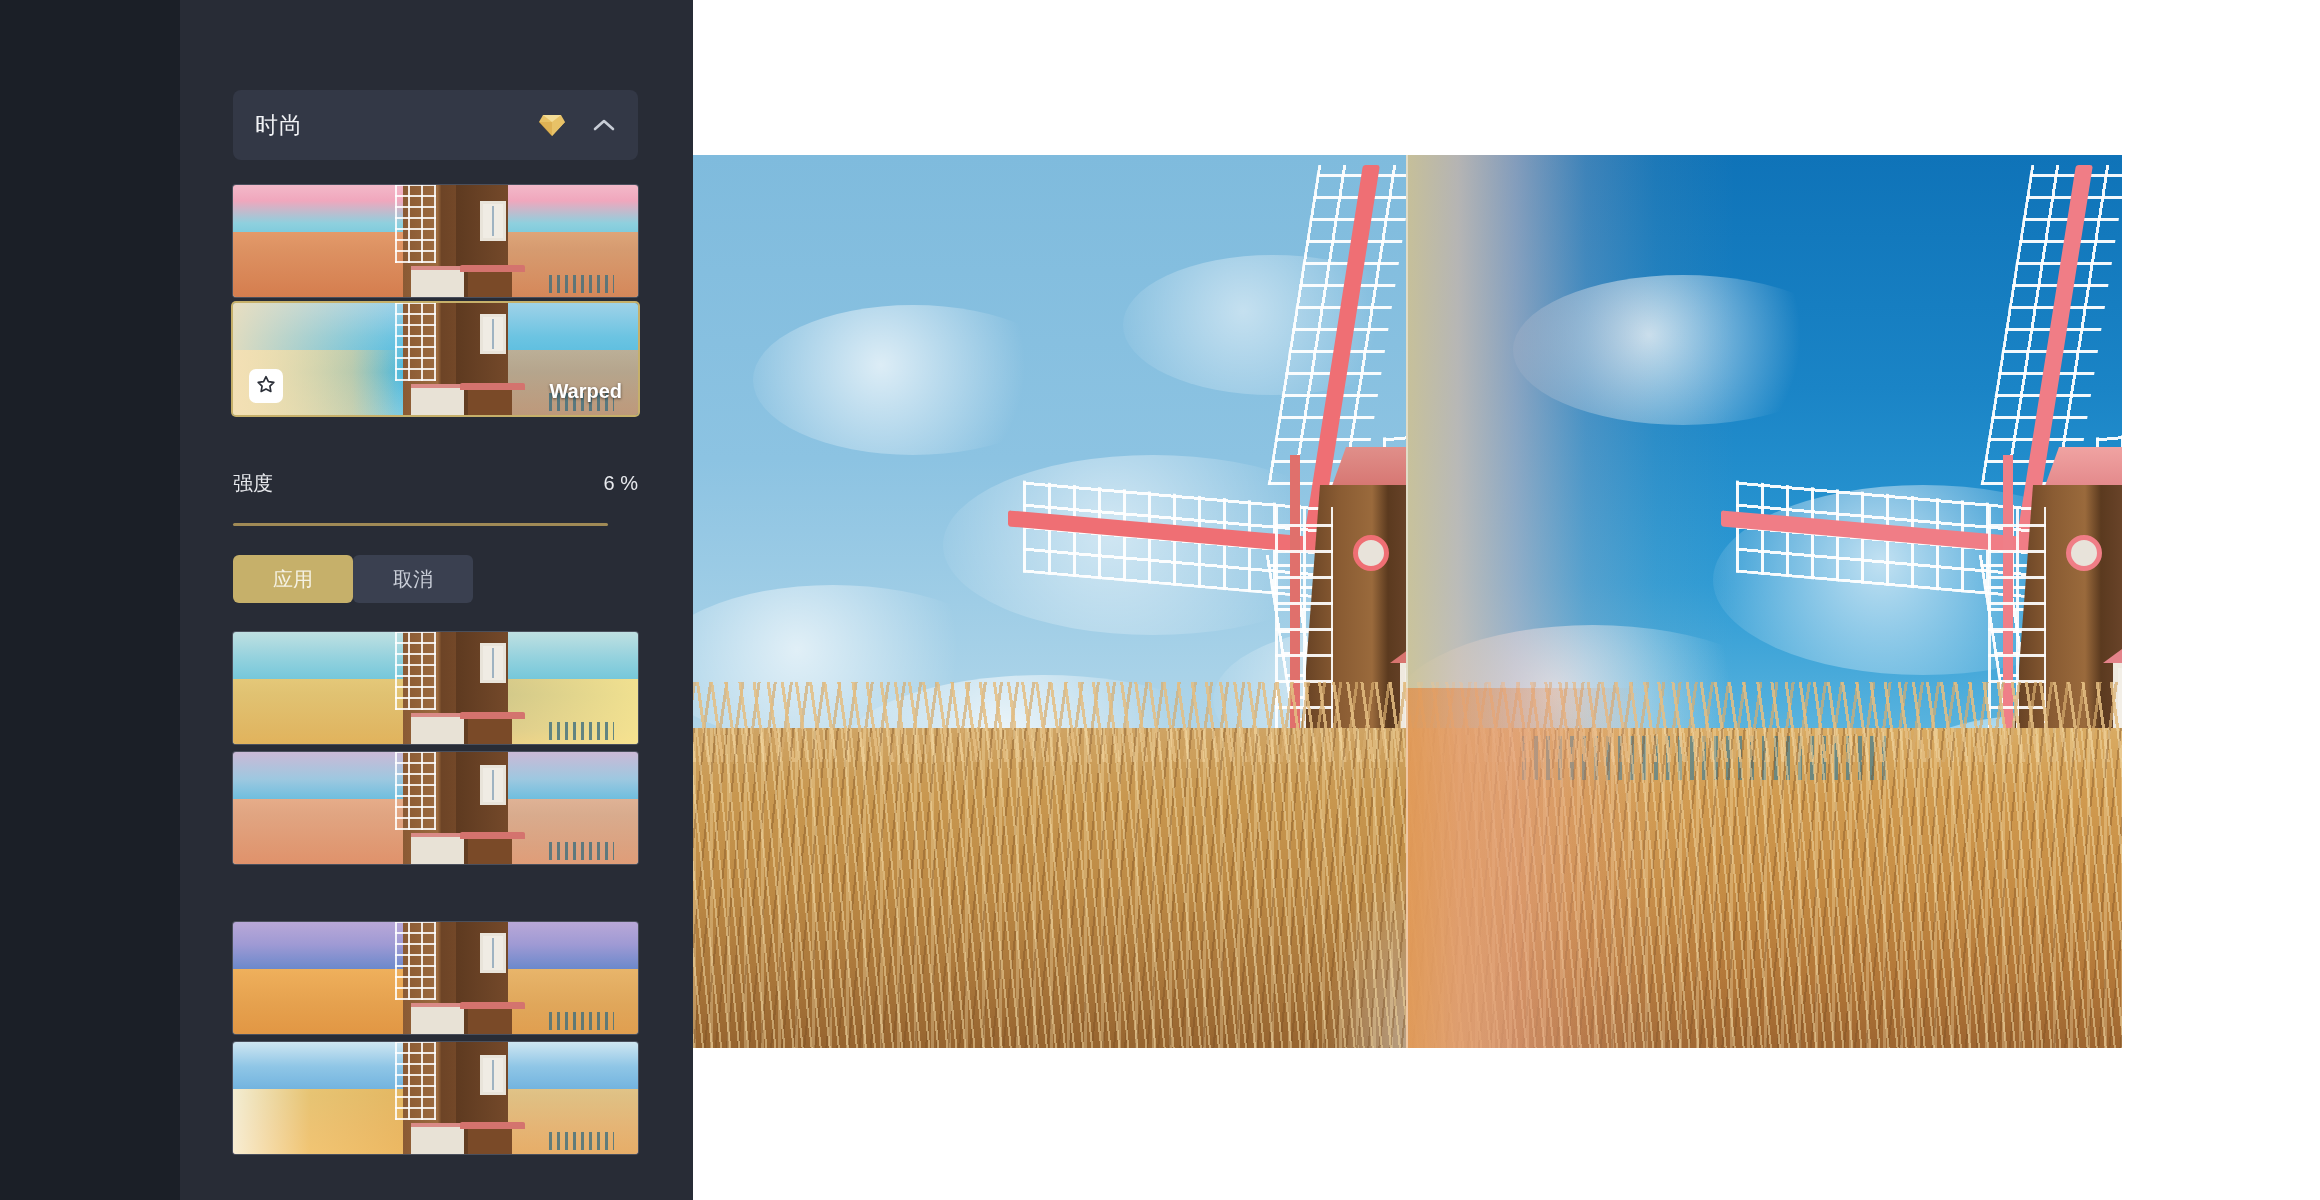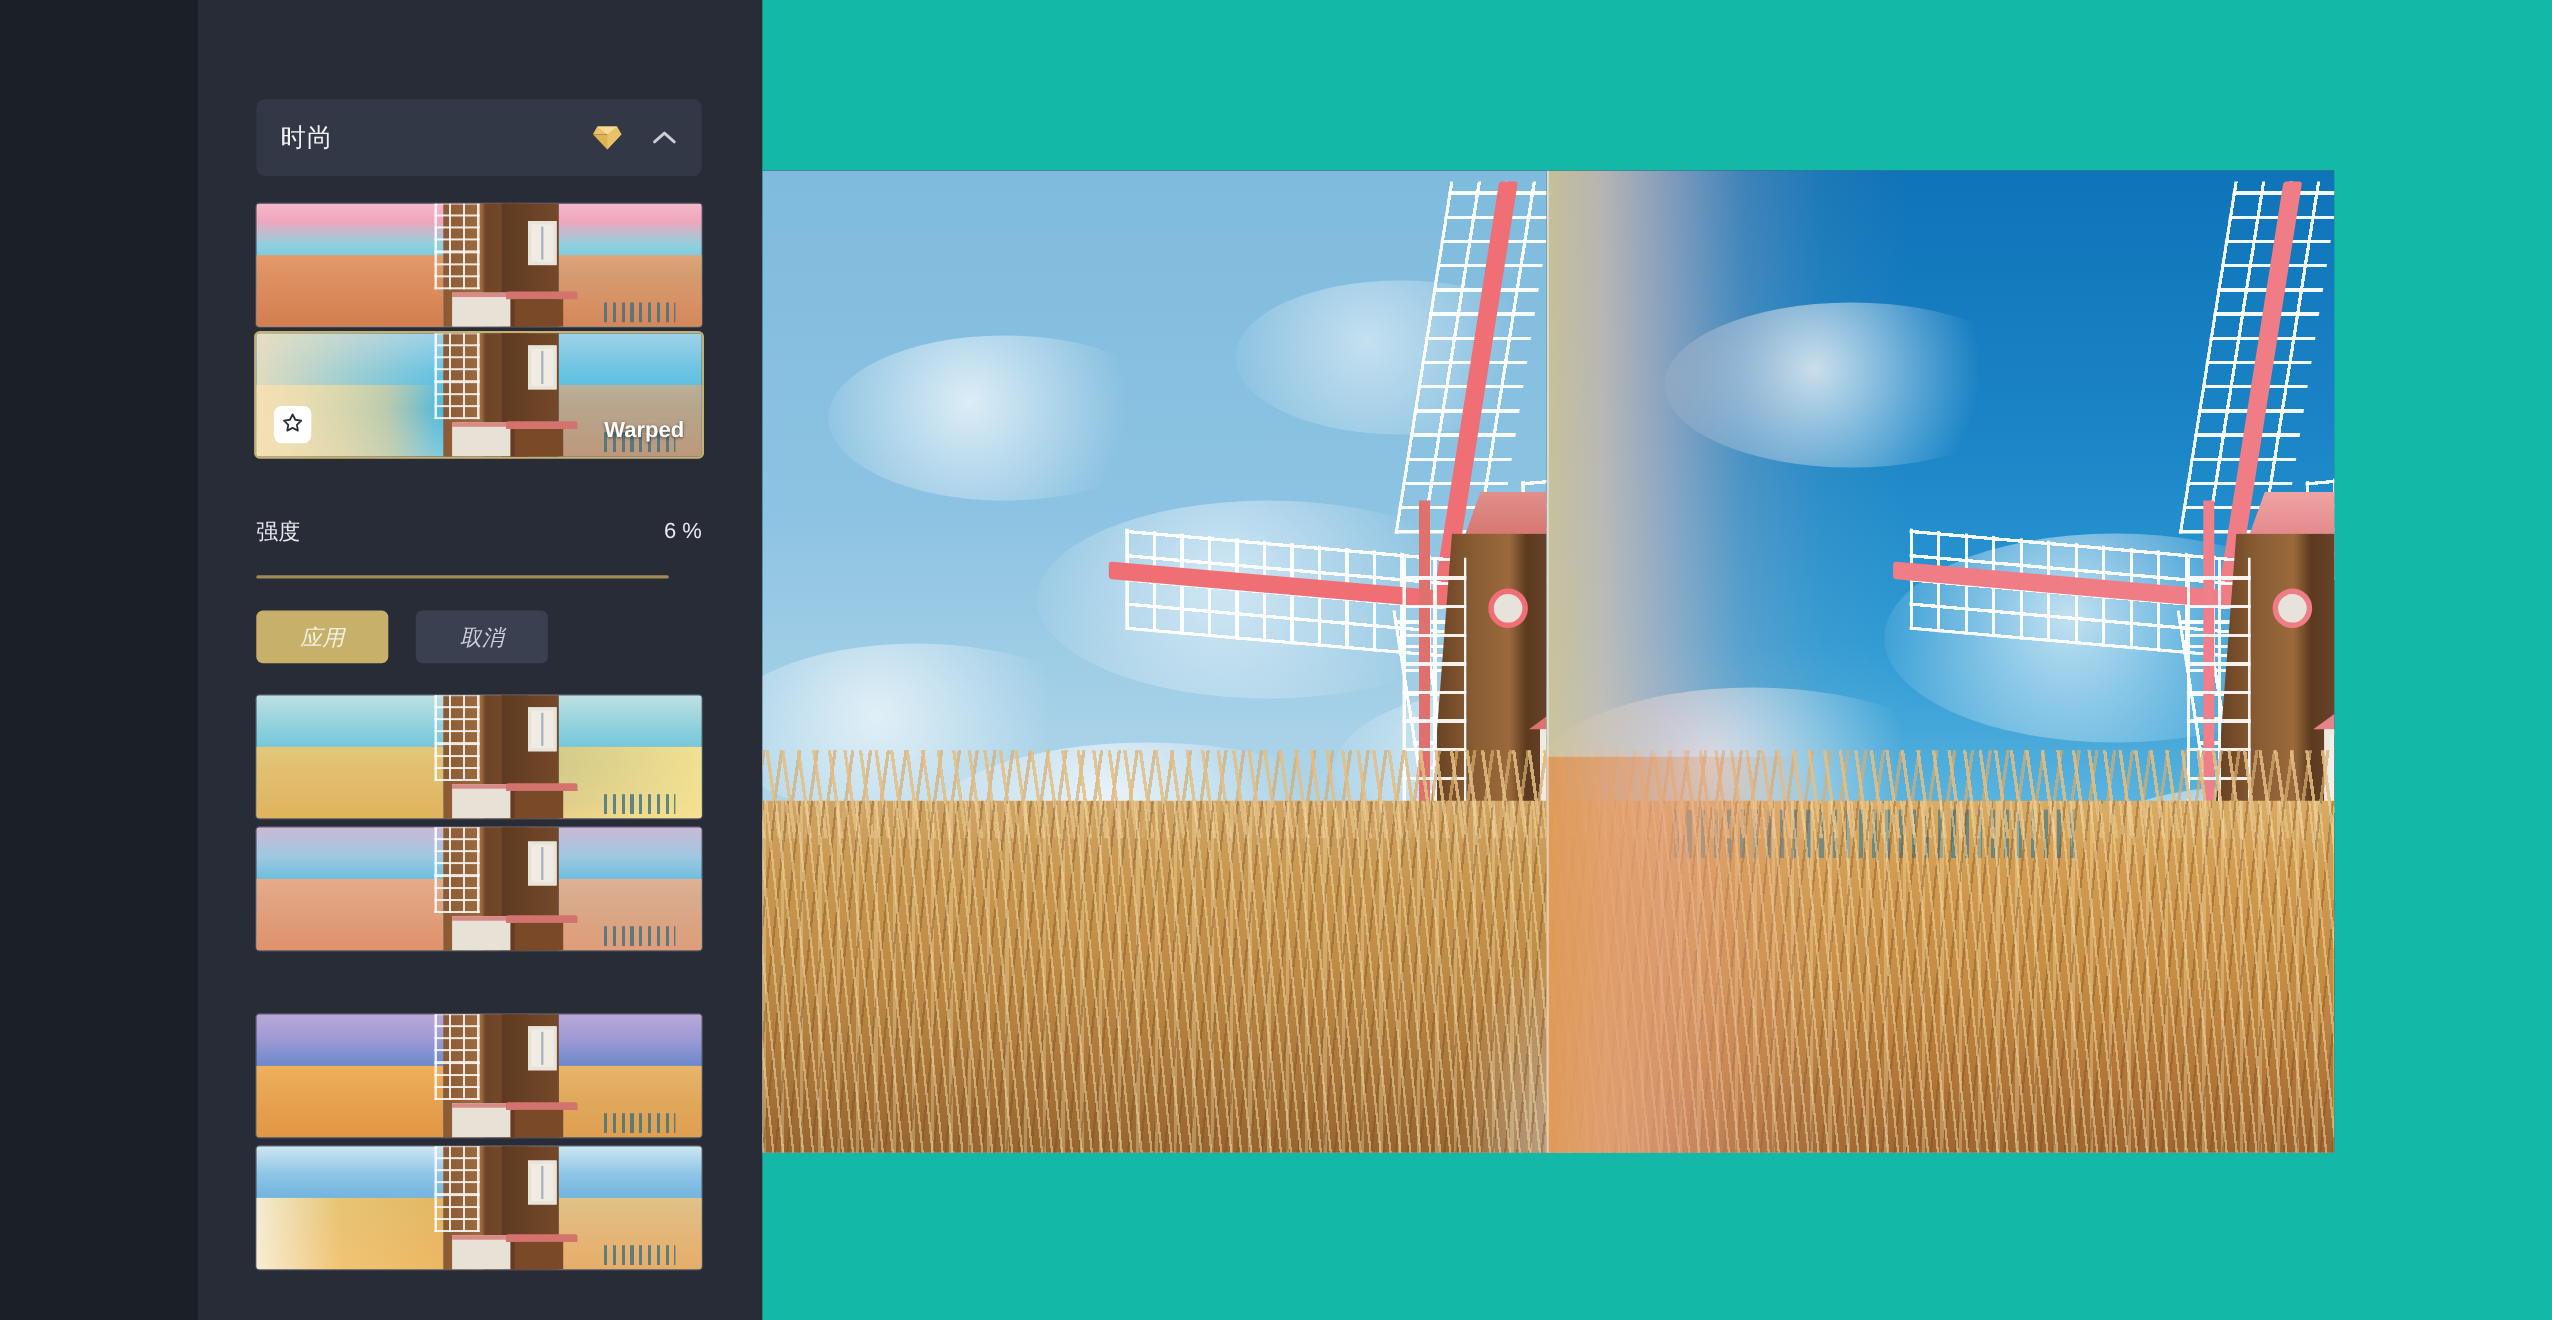--- a/index.html
+++ b/index.html
@@ -2,21 +2,21 @@
 <html><head>
 <meta charset="utf-8">
 <style>
   html, body {
     margin: 0; padding: 0;
     width: 2320px; height: 1200px;
     background: #171b22;
     font-family: "Liberation Sans", sans-serif;
     overflow: hidden;
   }
-  #root { position: relative; width: 2320px; height: 1200px; background: #14b8a6; }
+  #root { position: relative; width: 2320px; height: 1200px; background: #ffffff; }
 
   
   .left-gutter {
     position: absolute; left: 0; top: 0; width: 180px; height: 1200px;
     background: #1b1f27;
   }
 
   
   .side-panel {
     position: absolute; left: 180px; top: 0; width: 513px; height: 1200px;
@@ -117,21 +117,21 @@
   }
   .slider-track {
     position:absolute; left:0; top:11px; width:375px; height:3px;
     background:#a08a56; border-radius:2px;
   }
   .slider-knob {
     position:absolute; left:597px; top:512px; width:22px; height:22px;
     border-radius:50%; background:#c3c7cf; box-shadow:0 1px 3px rgba(0,0,0,.5);
   }
 
-  .btn-row { position:absolute; left:53px; top:555px; display:flex; gap:25px;font-style:italic; }
+  .btn-row { position:absolute; left:53px; top:555px; display:flex; gap:0; }
   .btn {
     height:48px; border-radius:6px; display:flex; align-items:center;
     justify-content:center; font-size:20px; cursor:pointer; user-select:none;
     box-sizing:border-box;
   }
   .btn-apply { width:120px; background:#c6b06a; color:#f5f2e4; }
   .btn-cancel { width:120px; background:#3a4050; color:#c9ced8; }
 
   
   .preview {

